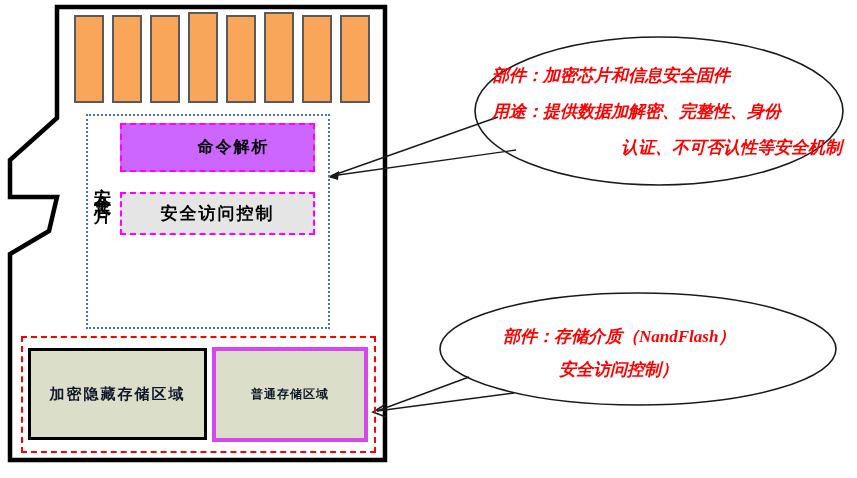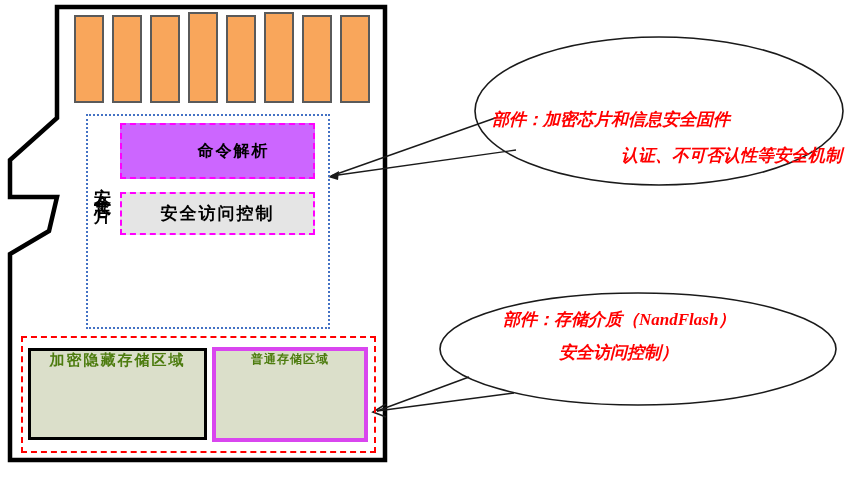--- a/index.html
+++ b/index.html
@@ -15,35 +15,35 @@
   
   .chipbox{position:absolute;left:86px;top:114px;width:244px;height:215px;box-sizing:border-box;border:2px dotted #4472C4;}
   .chiplabel{
     position:absolute;left:92px;top:175px;writing-mode:vertical-rl;text-orientation:upright;
     font-size:17px;font-weight:bold;color:#000;letter-spacing:6px;line-height:20px;
   }
   .module{
     position:absolute;box-sizing:border-box;display:flex;align-items:center;justify-content:center;
     font-weight:bold;color:#000;letter-spacing:2px;
   }
-  .mod-purple{left:120px;top:123px;width:195px;height:56px;background:#CC66FF;border:2px dashed #FF00FF;font-size:16px;padding-left:32px;}
+  .mod-purple{left:120px;top:123px;width:195px;height:49px;background:#CC66FF;border:2px dashed #FF00FF;font-size:16px;padding-left:32px;}
   .mod-yellow{left:120px;top:192px;width:195px;height:43px;background:#e5e5e5;border:2px dashed #FF00FF;font-size:17px;}
   .mod-olive{left:125px;top:263px;width:190px;height:49px;background:#7E7E00;border:2px dashed #2b2b2b;font-size:13px;}
   
   .storagebox{position:absolute;left:21px;top:336px;width:355px;height:117px;box-sizing:border-box;border:2px dashed #FF0000;}
   .store{
-    position:absolute;box-sizing:border-box;background:#DBDFCA;display:flex;justify-content:center;
-    font-weight:bold;color:#4d7c0f;
+    position:absolute;box-sizing:border-box;background:#DBDFCA;display:flex;align-items:center;justify-content:center;
+    font-weight:bold;color:#0f172a;
   }
   .store-hidden{left:28px;top:348px;width:179px;height:92px;border:3px solid #000;font-size:15px;letter-spacing:2px;}
   .store-normal{left:212px;top:347px;width:156px;height:95px;border:4px solid #d946ef;font-size:12px;letter-spacing:1px;}
   
   .callout-text{position:absolute;color:#FF0000;font-weight:bold;font-style:italic;}
-  .co-top{left:492px;top:58px;width:350px;font-size:17px;line-height:36px;margin-top:44px;}
-  .co-bottom{left:503px;top:303px;width:325px;font-size:17px;line-height:33px;}
+  .co-top{left:492px;top:58px;width:350px;font-size:17px;line-height:36px;}
+  .co-bottom{left:503px;top:320px;width:325px;font-size:17px;line-height:33px;}
   .co-line{white-space:nowrap;}
   .indent1{padding-left:46px;text-align:right;}
   .indent2{padding-left:56px;}
 </style>
 </head>
 <body>
 
 <div class="canvas">
 
   <svg class="layer" viewBox="0 0 857 478" xmlns="http://www.w3.org/2000/svg">
@@ -89,20 +89,21 @@
   <div class="storagebox"></div>
   <div class="store store-hidden">
     <span>加密隐藏存储区域</span>
   </div>
   <div class="store store-normal">
     <span>普通存储区域</span>
   </div>
 
   <div class="callout-text co-top">
     <div class="co-line">部件：加密芯片和信息安全固件</div>
+    <div class="co-line">用途：提供数据加解密、完整性、身份</div>
     <div class="co-line indent1">认证、不可否认性等安全机制</div>
   </div>
   <div class="callout-text co-bottom">
     <div class="co-line">部件：存储介质（NandFlash）</div>
     <div class="co-line indent2">安全访问控制）</div>
   </div>
 
 </div>
 
 </body></html>

